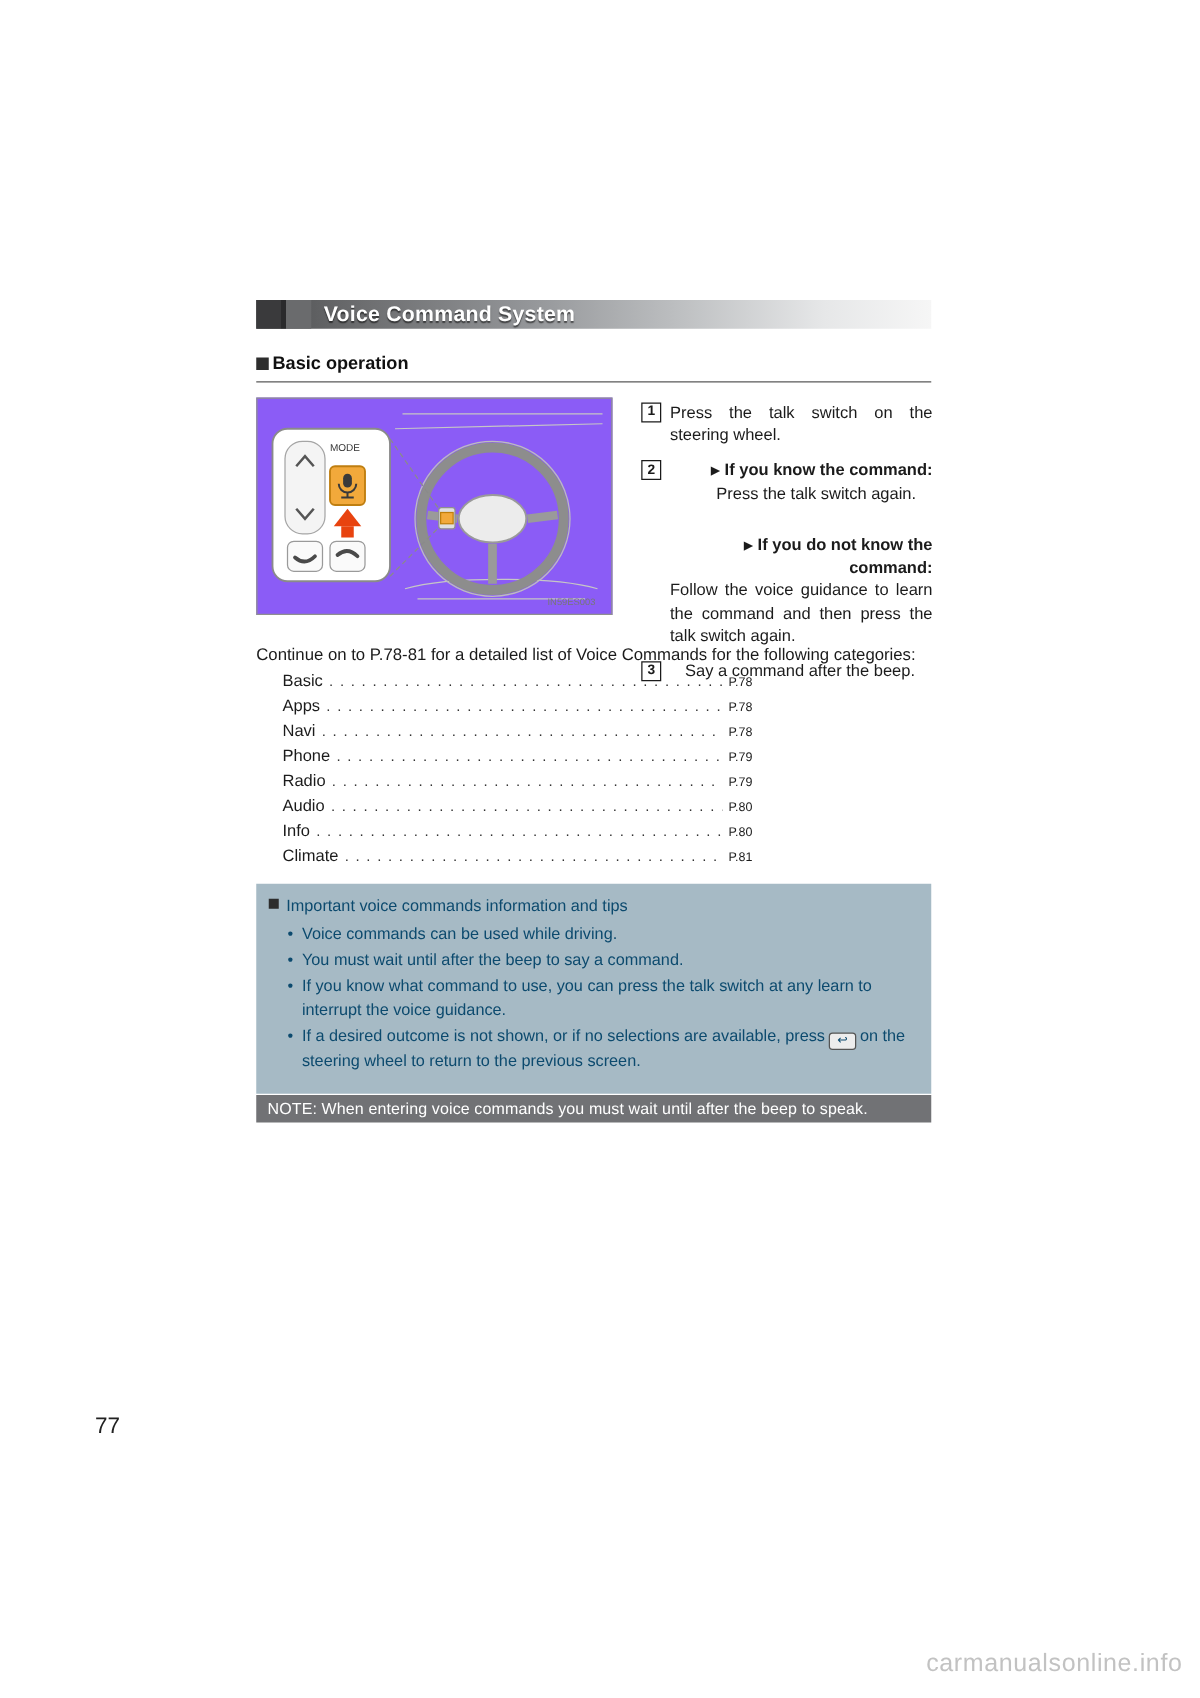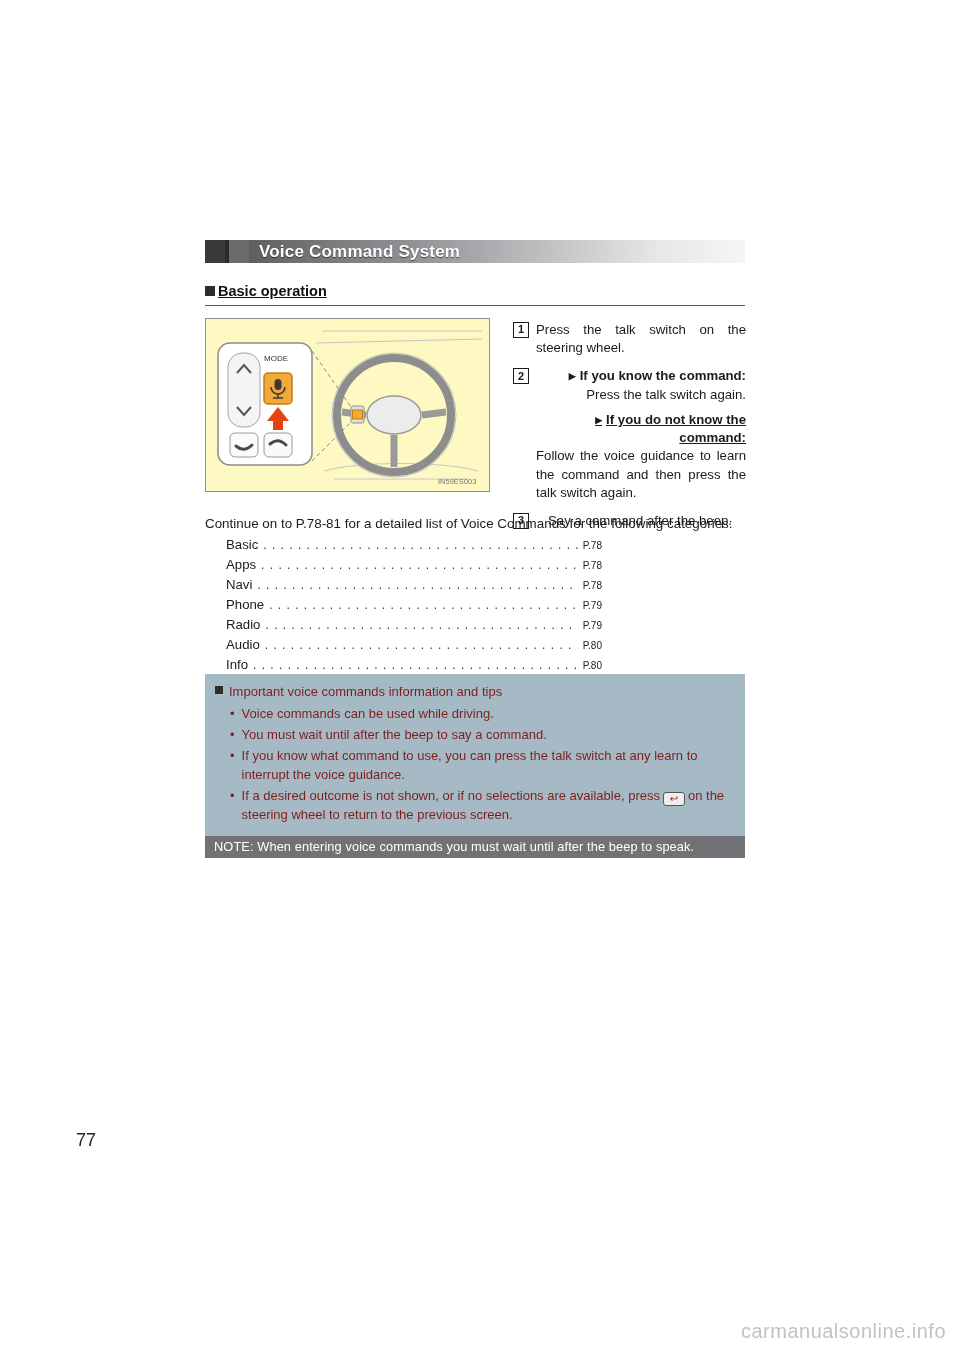--- a/index.html
+++ b/index.html
@@ -10,57 +10,57 @@
   
   .banner { position:absolute; left:205px; top:240px; width:540px; height:23px;
     background:linear-gradient(90deg,#4d4e50 0%,#6d6e70 16%,#939598 40%,#bcbec0 62%,#e6e7e8 84%,#f6f6f6 100%);
     display:flex; align-items:center; }
   .banner-ornament { width:44px; height:23px; flex:0 0 auto;
     background:linear-gradient(90deg,#3a3a3c 0 20px,#2a2a2c 20px 24px,#6a6b6d 24px 44px); }
   .banner-title { color:#ffffff; font-weight:bold; font-size:17px; margin-left:10px; letter-spacing:0.2px;
     text-shadow:0 1px 1px rgba(0,0,0,0.55); }
 
   
-  .subheading { position:absolute; left:205px; top:283px; display:flex; align-items:center; font-weight:bold; font-size:14.5px; color:#111;text-decoration:underline; }
+  .subheading { position:absolute; left:205px; top:283px; display:flex; align-items:center; font-weight:bold; font-size:14.5px; color:#111; }
   .sq { display:inline-block; width:10px; height:10px; background:#2d2d2d; margin-right:3px; }
   .sq.small { width:8px; height:8px; margin-right:6px; margin-top:3px; flex:0 0 auto; }
   .rule { position:absolute; left:205px; top:305px; width:540px; border-top:1px solid #5a5a5a; }
 
   
-  .figure { position:absolute; left:205px; top:318px; width:285px; height:174px; border:1px solid #8f8f8f; background:#fef9c3; }
+  .figure { position:absolute; left:205px; top:318px; width:285px; height:174px; border:1px solid #8f8f8f; background:#8b5cf6; }
 
   
   .steps { position:absolute; left:513px; top:321px; width:233px; font-size:13.2px; line-height:1.38; }
   .step { display:flex; gap:7px; margin-bottom:10px; }
   .stepnum { flex:0 0 auto; width:16px; height:16px; border:1.6px solid #1a1a1a; font-weight:bold; font-size:11px;
     display:flex; align-items:center; justify-content:center; margin-top:1px; }
   .steptext { flex:1; text-align:justify; }
   .case-title { font-weight:bold; text-align:right; }
   .case-title .ptr { font-size:9px; margin-right:4px; position:relative; top:-1px; }
-  .case-gap { margin-top:7px;text-decoration:underline; }
+  .case-gap { margin-top:23px; }
 
   
   .continue { position:absolute; left:205px; top:516px; width:545px; font-size:13.4px; }
   .toc { position:absolute; left:226px; top:537px; width:376px; font-size:13.2px; }
   .toc-row { display:flex; align-items:baseline; height:20px; }
   .toc-label { flex:0 0 auto; }
   .leader { flex:1; white-space:nowrap; overflow:hidden; color:#333; margin:0 5px; }
   .leader::after { content:". . . . . . . . . . . . . . . . . . . . . . . . . . . . . . . . . . . . . . . . . . . . . . . . . . . . . . . . . . . . . ."; letter-spacing:1px; font-size:12px; }
   .toc-page { flex:0 0 auto; font-size:10px; }
 
   
-  .infobox { position:absolute; left:205px; top:674px; width:540px; height:168px; background:#a6bac5; padding:9px 12px 8px 10px; font-size:13px; line-height:1.46; color:#7f1d1d; }
+  .infobox { position:absolute; left:205px; top:707px; width:540px; height:168px; background:#a6bac5; padding:9px 12px 8px 10px; font-size:13px; line-height:1.46; color:#0c4a6e; }
   .info-heading { display:flex; align-items:flex-start; margin-bottom:3px; }
   .info-bullet { display:flex; gap:7px; padding-left:15px; margin-bottom:2px; }
   .info-bullet .dot { flex:0 0 auto; }
   .return-icon { display:inline-block; width:22px; height:14px; background:#ededed; border:1px solid #555; border-radius:3px;
     text-align:center; line-height:12px; font-size:10px; vertical-align:-2px; margin:0 3px; }
 
   
-  .notebar { position:absolute; left:205px; top:836px; width:540px; height:22px; background:#717275; color:#ffffff;
+  .notebar { position:absolute; left:205px; top:876px; width:540px; height:22px; background:#717275; color:#ffffff;
     font-size:12.8px; line-height:22px; padding-left:9px; letter-spacing:0.1px; }
 
   
   .pagenum { position:absolute; left:76px; top:1130px; font-size:18px; color:#222; }
   .watermark { position:absolute; right:14px; top:1320px; font-size:20px; color:#c2c2c2; letter-spacing:0.5px; }
 </style>
 </head>
 <body>
 
 <div class="page">
@@ -130,21 +130,21 @@
     <div class="step">
       <span class="stepnum">1</span>
       <div class="steptext">Press the talk switch on the steering wheel.</div>
     </div>
     <div class="step">
       <span class="stepnum">2</span>
       <div class="steptext">
         <div class="case-title">
           <span class="ptr">▶</span><span>If you know the command:</span>
         </div>
-        <div style="text-align:right;margin-left:24px;">Press the talk switch again.</div>
+        <div style="text-align:center;margin-left:24px;">Press the talk switch again.</div>
         <div class="case-title case-gap">
           <span class="ptr">▶</span><span>If you do not know the command:</span>
         </div>
         <div>Follow the voice guidance to learn the command and then press the talk switch again.</div>
       </div>
     </div>
     <div class="step">
       <span class="stepnum">3</span>
       <div class="steptext" style="text-align:left;margin-left:12px;">Say a command after the beep.</div>
     </div>

